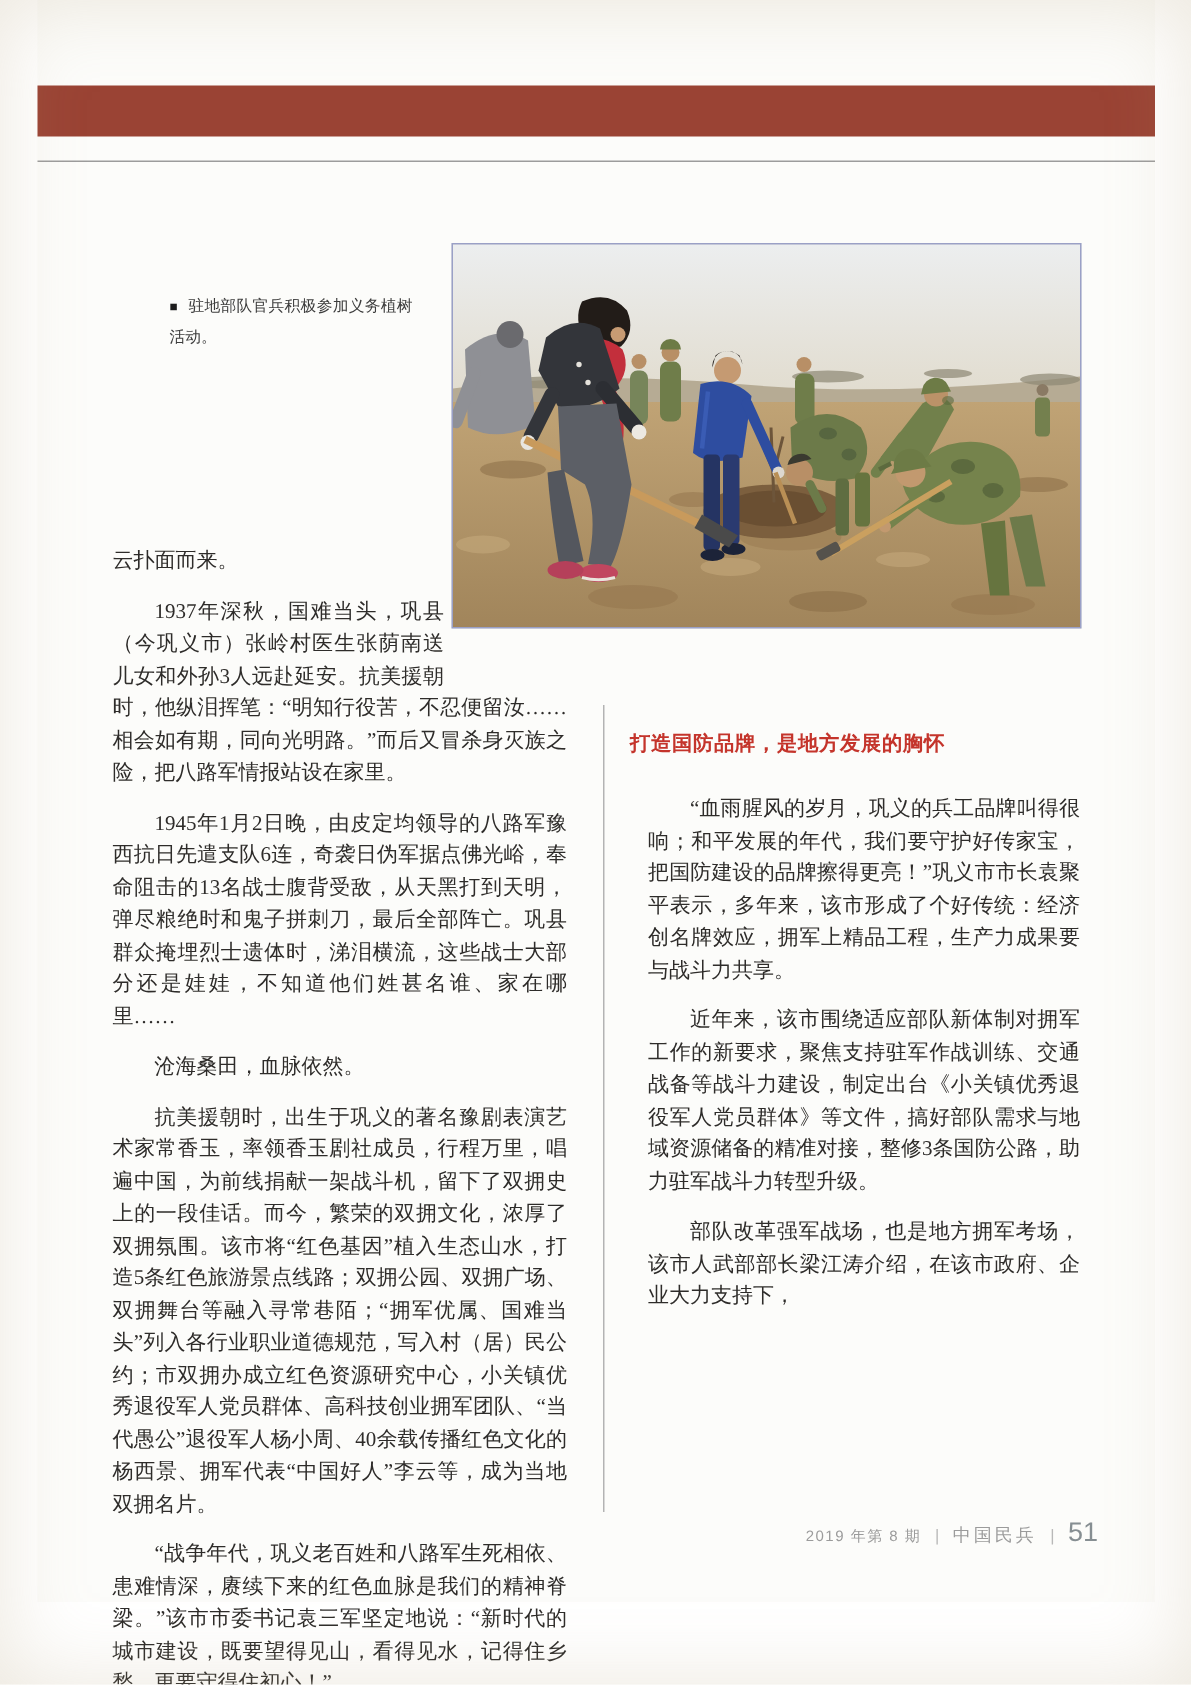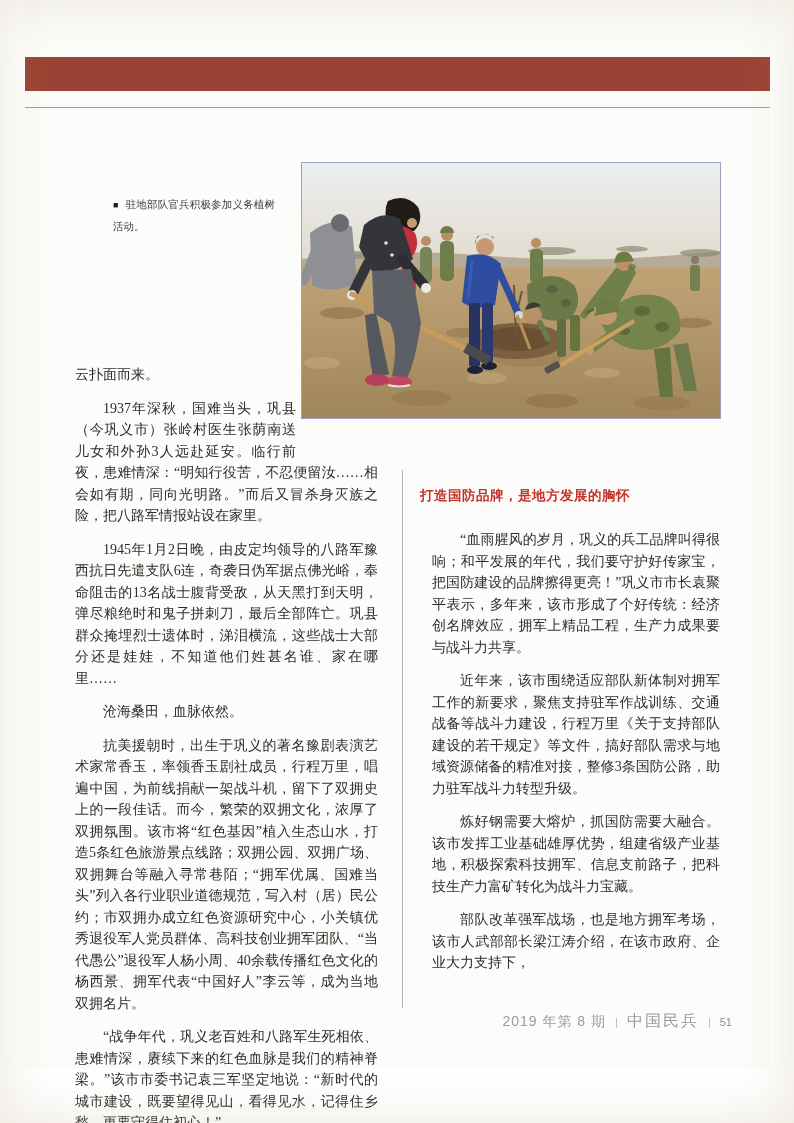--- a/index.html
+++ b/index.html
@@ -33,24 +33,24 @@
   .col-divider{position:absolute;left:377px;top:470px;width:1px;height:538px;background:#b3b3b3}
   .right-col{position:absolute;left:395px;top:487px;width:312px}
   .right-col h2{margin:0 0 24px 0;text-align:left;
     font-family:"Liberation Sans","DejaVu Sans",sans-serif;
     font-size:13.5px;line-height:18px;font-weight:bold;letter-spacing:.5px;
     color:var(--heading-red,#c4342b)}
 
   .footer{position:absolute;top:1011px;left:0;width:707px;display:flex;justify-content:flex-end;
     align-items:baseline;gap:9px;color:var(--footer-gray,#9b9b9b);
     font-family:"Liberation Sans","DejaVu Sans",sans-serif}
-  .footer .issue{font-size:14px;letter-spacing:1px}
-  .footer .mag{font-size:16px;letter-spacing:2px}
+  .footer .issue{font-size:10px;letter-spacing:1px}
+  .footer .mag{font-size:12px;letter-spacing:2px}
   .footer .sep{font-size:11px;color:#b8b8b8}
-  .footer .pg{font-size:11px;color:#868e92}
+  .footer .pg{font-size:18px;color:#868e92}
 </style>
 </head>
 <body>
 
 <div class="canvas">
   <div class="sheet">
 
     <div class="header-bar"></div>
     <div class="rule"></div>
 
@@ -182,34 +182,33 @@
           <ellipse cx="97" cy="219" rx="13" ry="6" fill="#c1465f"></ellipse>
           <ellipse cx="75" cy="217" rx="12" ry="6" fill="#b5405a"></ellipse>
           <path d="M86,222 q11,3 22,0" stroke="#e9e4dc" stroke-width="2" fill="none"></path>
         </g>
       </svg>
     </figure>
 
     <div class="col left-col">
       <div class="wrap-spacer"></div>
       <p class="noind">云扑面而来。</p>
-      <p>1937年深秋，国难当头，巩县（今巩义市）张岭村医生张荫南送儿女和外孙3人远赴延安。临行前夜，患难情深：“明知行役苦，不忍便留汝……相会如有期，同向光明路。”而后又冒杀身灭族之险，把八路军情报站设在家里。</p>
+      <p>1937年深秋，国难当头，巩县（今巩义市）张岭村医生张荫南送儿女和外孙3人远赴延安。抗美援朝时，他纵泪挥笔：“明知行役苦，不忍便留汝……相会如有期，同向光明路。”而后又冒杀身灭族之险，把八路军情报站设在家里。</p>
       <p>1945年1月2日晚，由皮定均领导的八路军豫西抗日先遣支队6连，奇袭日伪军据点佛光峪，奉命阻击的13名战士腹背受敌，从天黑打到天明，弹尽粮绝时和鬼子拼刺刀，最后全部阵亡。巩县群众掩埋烈士遗体时，涕泪横流，这些战士大部分还是娃娃，不知道他们姓甚名谁、家在哪里……</p>
       <p>沧海桑田，血脉依然。</p>
       <p>抗美援朝时，出生于巩义的著名豫剧表演艺术家常香玉，率领香玉剧社成员，行程万里，唱遍中国，为前线捐献一架战斗机，留下了双拥史上的一段佳话。而今，繁荣的双拥文化，浓厚了双拥氛围。该市将“红色基因”植入生态山水，打造5条红色旅游景点线路；双拥公园、双拥广场、双拥舞台等融入寻常巷陌；“拥军优属、国难当头”列入各行业职业道德规范，写入村（居）民公约；市双拥办成立红色资源研究中心，小关镇优秀退役军人党员群体、高科技创业拥军团队、“当代愚公”退役军人杨小周、40余载传播红色文化的杨西景、拥军代表“中国好人”李云等，成为当地双拥名片。</p>
       <p>“战争年代，巩义老百姓和八路军生死相依、患难情深，赓续下来的红色血脉是我们的精神脊梁。”该市市委书记袁三军坚定地说：“新时代的城市建设，既要望得见山，看得见水，记得住乡愁，更要守得住初心！”</p>
     </div>
 
     <div class="col-divider"></div>
 
     <div class="col right-col">
       <h2>打造国防品牌，是地方发展的胸怀</h2>
       <p>“血雨腥风的岁月，巩义的兵工品牌叫得很响；和平发展的年代，我们要守护好传家宝，把国防建设的品牌擦得更亮！”巩义市市长袁聚平表示，多年来，该市形成了个好传统：经济创名牌效应，拥军上精品工程，生产力成果要与战斗力共享。</p>
-      <p>近年来，该市围绕适应部队新体制对拥军工作的新要求，聚焦支持驻军作战训练、交通战备等战斗力建设，行程万里《关于支持部队建设的若干规定》等文件，搞好部队需求与地域资源储备的精准对接，整修3条国防公路，助力驻军战斗力转型升级。</p>
-      <p>炼好钢需要大熔炉，抓国防需要大融合。该市发挥工业基础雄厚优势，组建省级产业基地，积极探索科技拥军、信息支前路子，把科技生产力富矿转化为战斗力宝藏。</p>
+      <p>近年来，该市围绕适应部队新体制对拥军工作的新要求，聚焦支持驻军作战训练、交通战备等战斗力建设，制定出台《小关镇优秀退役军人党员群体》等文件，搞好部队需求与地域资源储备的精准对接，整修3条国防公路，助力驻军战斗力转型升级。</p>
       <p>部队改革强军战场，也是地方拥军考场，该市人武部部长梁江涛介绍，在该市政府、企业大力支持下，</p>
     </div>
 
     <div class="footer">
       <span class="issue">2019 年第 8 期</span>
       <span class="sep">|</span>
       <span class="mag">中国民兵</span>
       <span class="sep">|</span>
       <span class="pg">51</span>
     </div>

